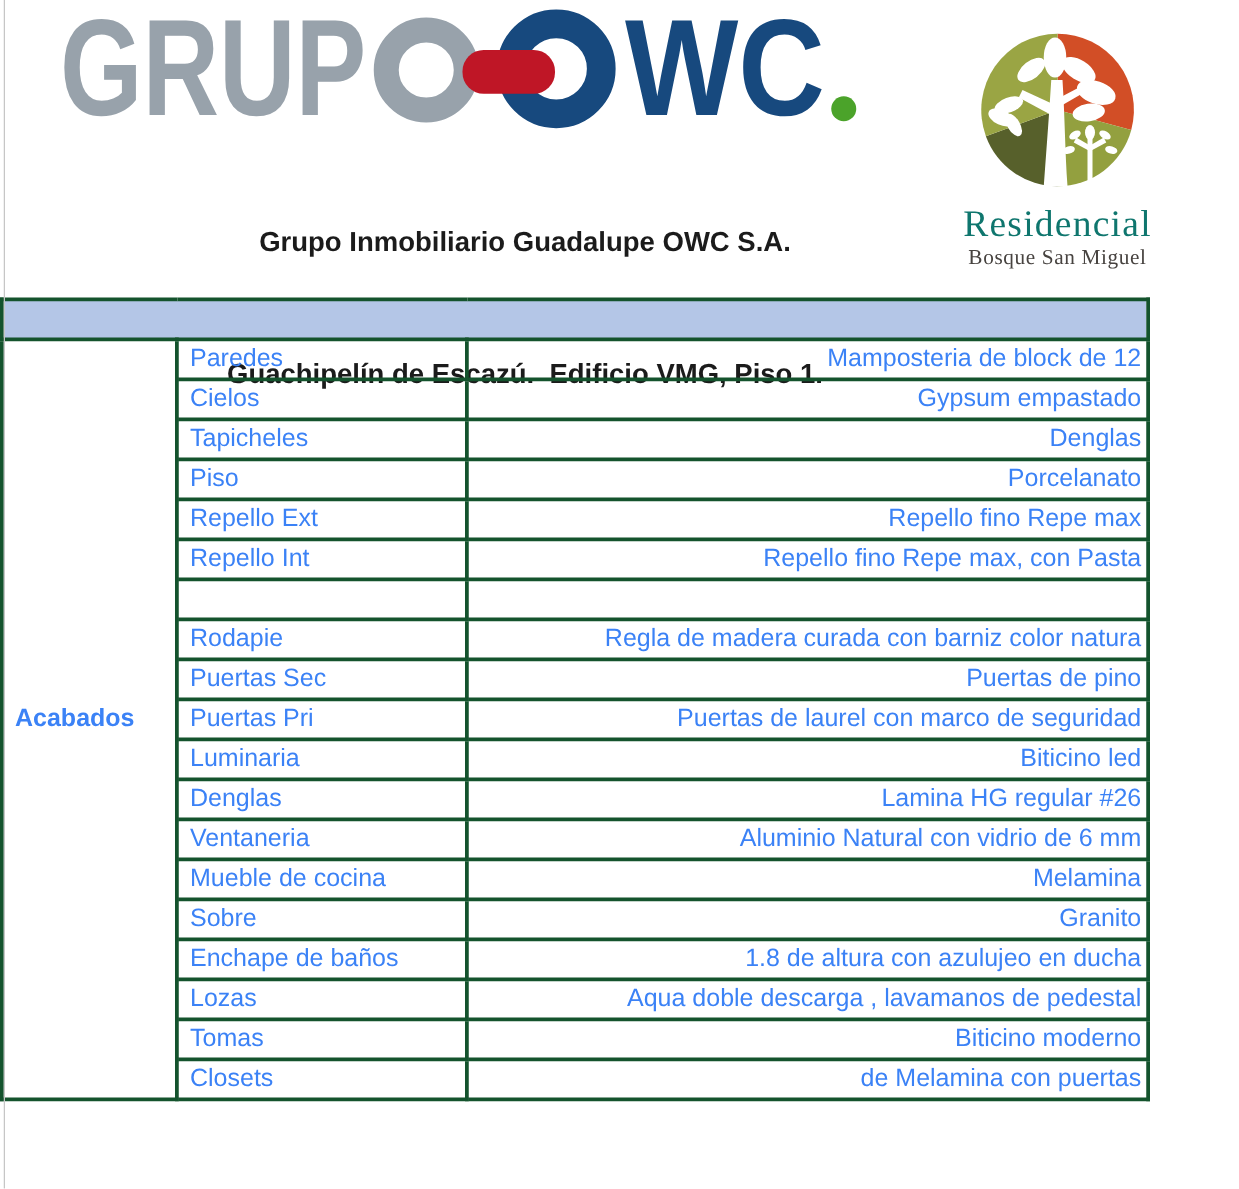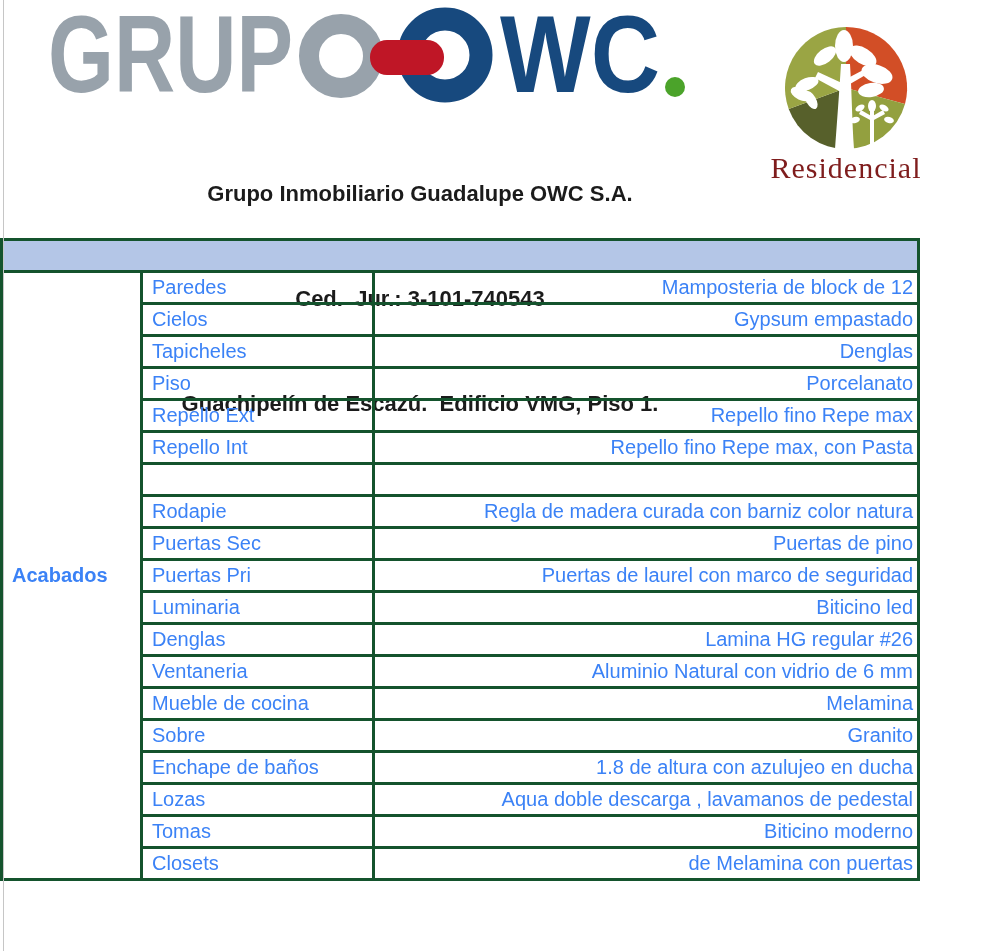--- a/index.html
+++ b/index.html
@@ -41,23 +41,23 @@
     position: absolute;
     left: 740px; top: 26px;
     width: 212px;
     text-align: center;
   }
   .residencial-svg { width: 190px; height: 124px; display: block; margin: 0 auto; }
   .residencial-title {
     font-family: "Liberation Serif", serif;
     font-size: 30px;
     line-height: 32px;
-    color: #7f1d1d;
+    color: #0f766e;
     letter-spacing: 1px;
-    margin-top: 2px;
+    margin-top: 14px;
   }
   .residencial-subtitle {
     font-family: "Liberation Serif", serif;
     font-size: 17px;
     line-height: 19px;
     color: #474340;
     letter-spacing: 0.5px;
   }
 
   
@@ -109,21 +109,20 @@
     <text x="3" y="89" textLength="245" lengthAdjust="spacingAndGlyphs" font-family="Liberation Sans, sans-serif" font-weight="bold" font-size="110" fill="#98a2ab">GRUP</text>
     <circle cx="296" cy="53" r="32" fill="none" stroke="#98a2ab" stroke-width="20"></circle>
     <circle cx="400" cy="52" r="36" fill="none" stroke="#17497e" stroke-width="23"></circle>
     <rect x="325" y="37" width="74" height="35" rx="17" fill="#bf1626"></rect>
     <text x="455" y="89" textLength="160" lengthAdjust="spacingAndGlyphs" font-family="Liberation Sans, sans-serif" font-weight="bold" font-size="110" fill="#17497e">WC</text>
     <circle cx="630" cy="84" r="10" fill="#4ba32a"></circle>
   </svg>
 
   <div class="company-block">
     <div>Grupo Inmobiliario Guadalupe OWC S.A.</div>
-    <div>Ced.  Jur.: 3-101-740543</div>
     <div>Guachipelín de Escazú.  Edificio VMG, Piso 1.</div>
   </div>
 
   <div class="residencial-block">
     <svg class="residencial-svg" viewBox="0 0 190 124">
 
       <path d="M95,62 L95,1 A61,61 0 0 1 154,78 Z" fill="#d24e26"></path>
       <path d="M95,62 L154,78 A61,61 0 0 1 95,123 Z" fill="#93a03f"></path>
       <path d="M95,62 L95,123 A61,61 0 0 1 37.7,82.9 Z" fill="#57602b"></path>
       <path d="M95,62 L37.7,82.9 A61,61 0 0 1 95,1 Z" fill="#9aa544"></path>
@@ -143,20 +142,21 @@
       <rect x="119" y="80" width="4" height="40" fill="#ffffff"></rect>
       <path d="M121,95 L108,88 L110,84 L122,91 Z" fill="#ffffff"></path>
       <path d="M121,95 L134,88 L132,84 L120,91 Z" fill="#ffffff"></path>
       <ellipse cx="121" cy="80" rx="4" ry="6" fill="#ffffff"></ellipse>
       <ellipse cx="109" cy="82" rx="5" ry="3" fill="#ffffff" transform="rotate(-30 109 82)"></ellipse>
       <ellipse cx="133" cy="82" rx="5" ry="3" fill="#ffffff" transform="rotate(30 133 82)"></ellipse>
       <ellipse cx="104" cy="94" rx="5" ry="3" fill="#ffffff" transform="rotate(-15 104 94)"></ellipse>
       <ellipse cx="138" cy="94" rx="5" ry="3" fill="#ffffff" transform="rotate(15 138 94)"></ellipse>
     </svg>
     <div class="residencial-title">Residencial</div>
+    <div class="residencial-subtitle">Bosque San Miguel</div>
   </div>
 
   <div class="spec-table-wrap">
     <table class="spec-table">
       <colgroup>
         <col style="width:140px">
         <col style="width:232px">
         <col style="width:545px">
       </colgroup>
       <thead>

